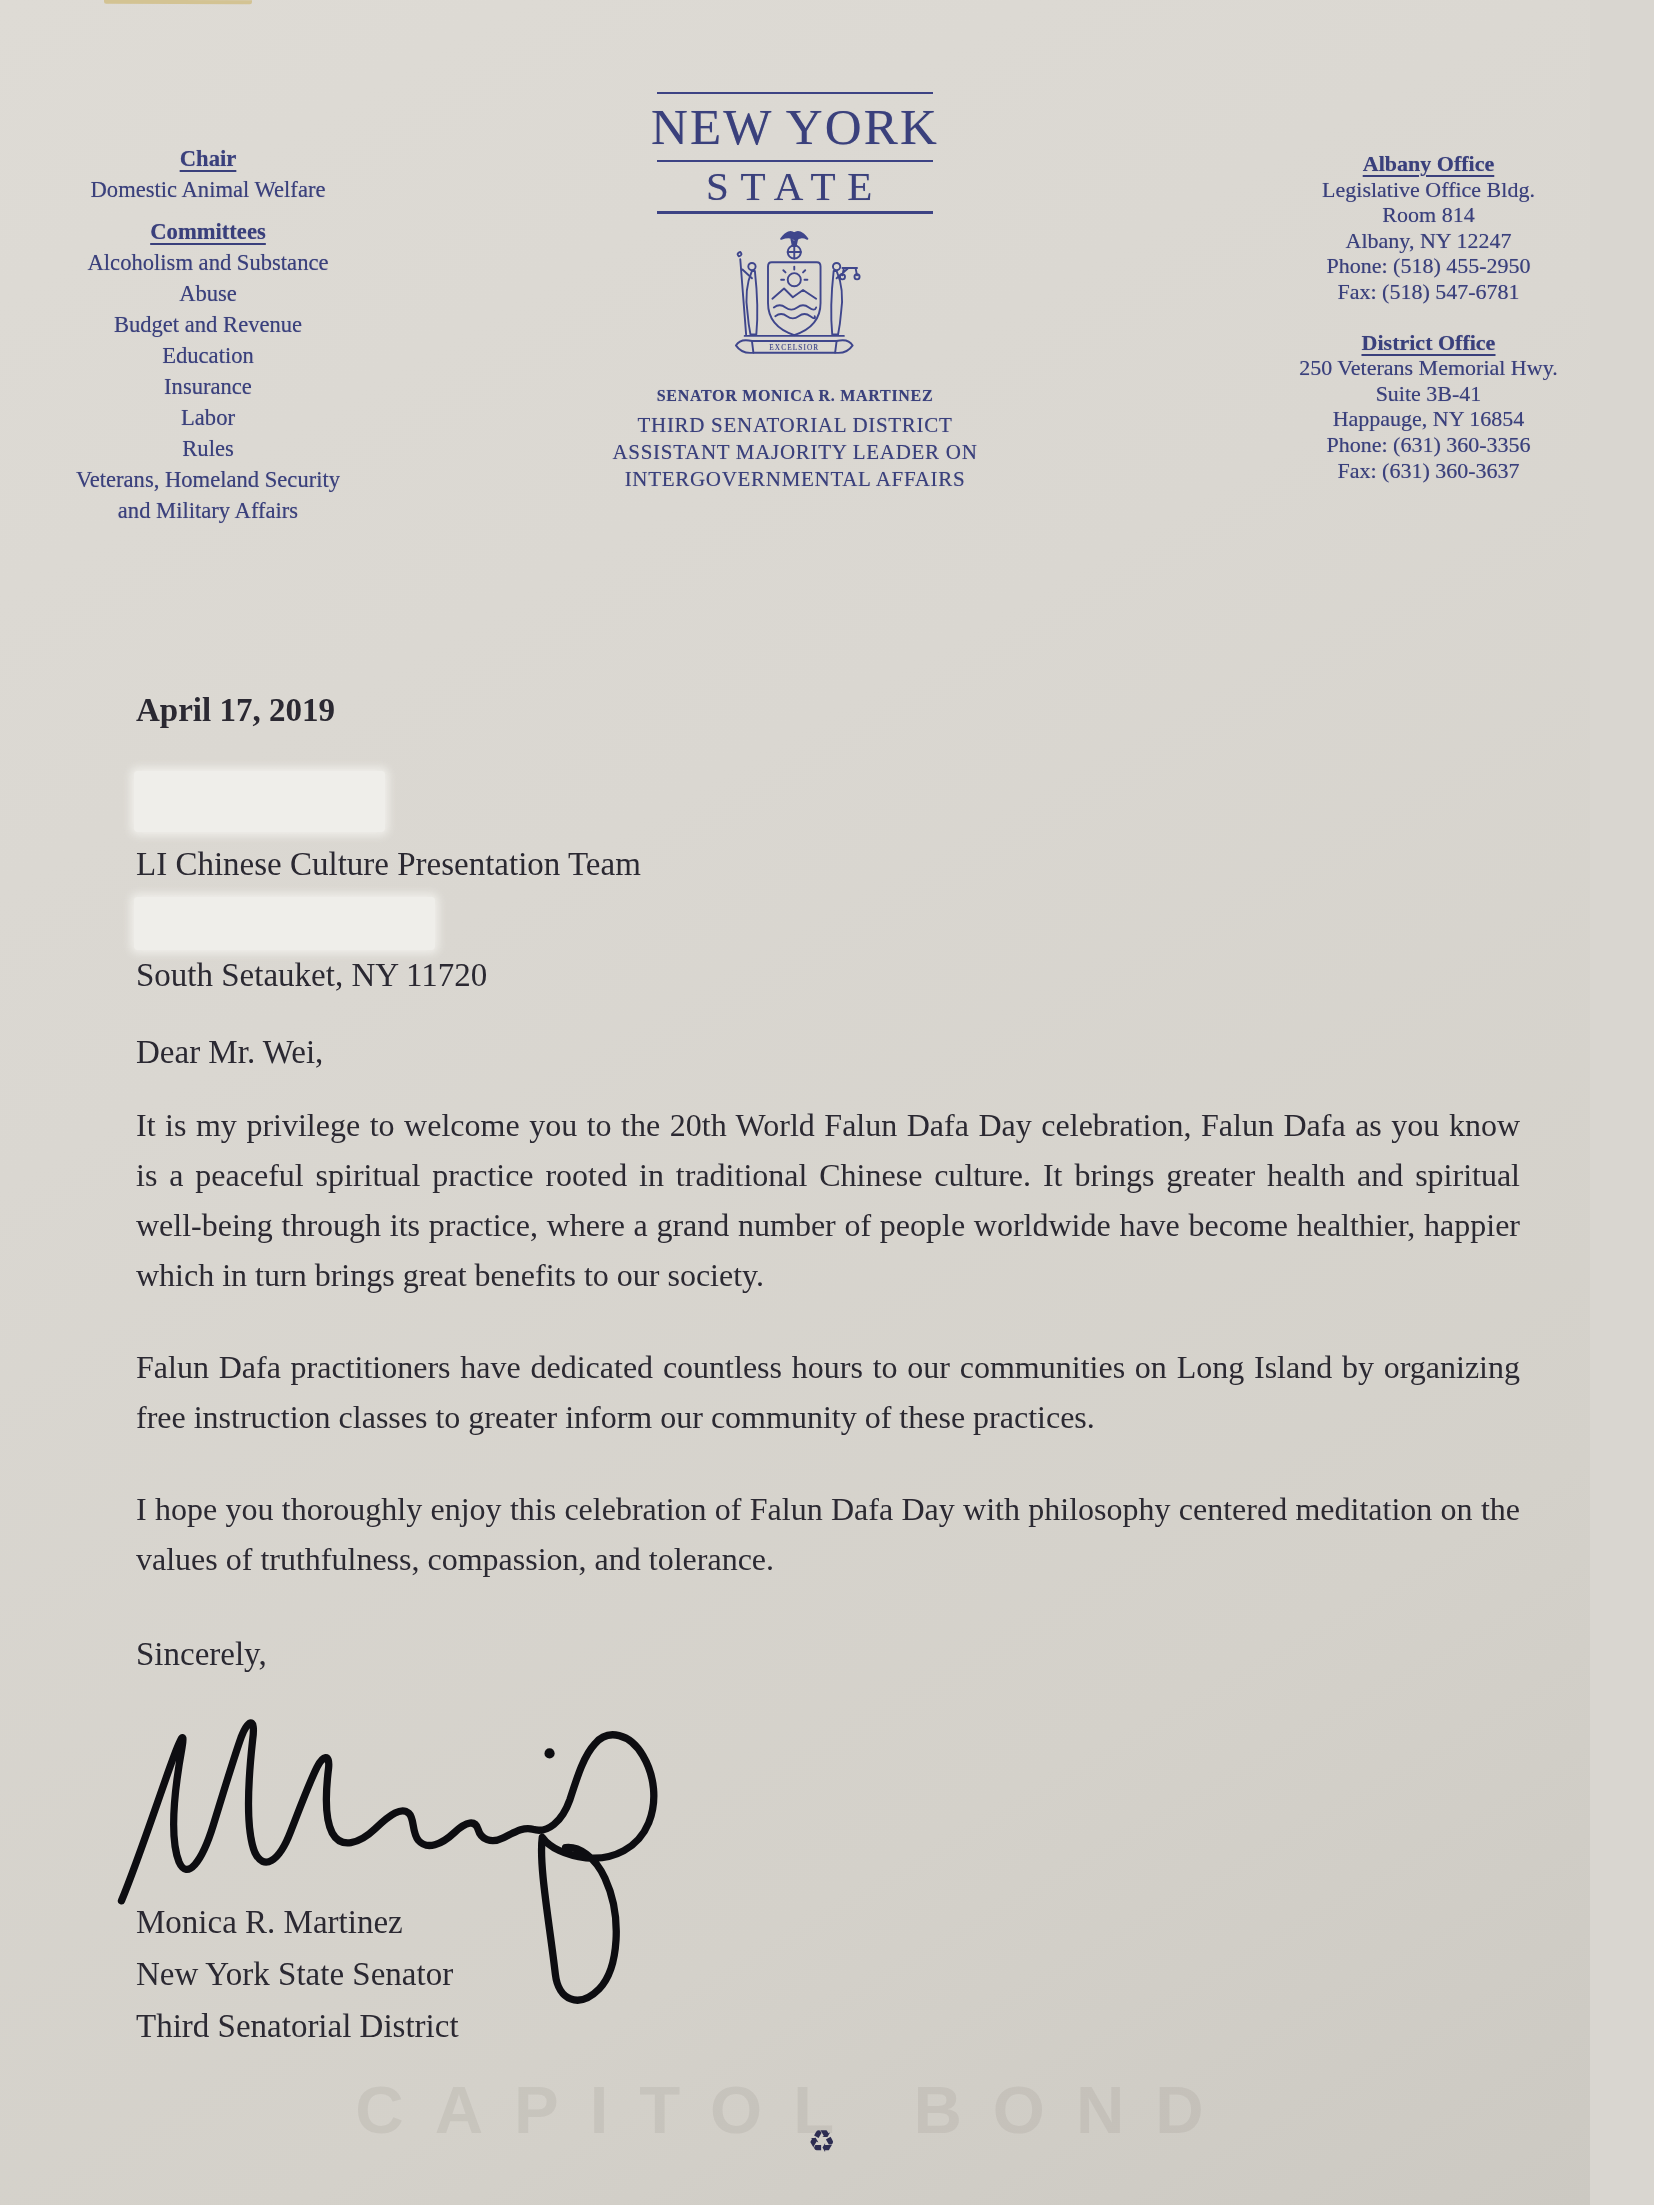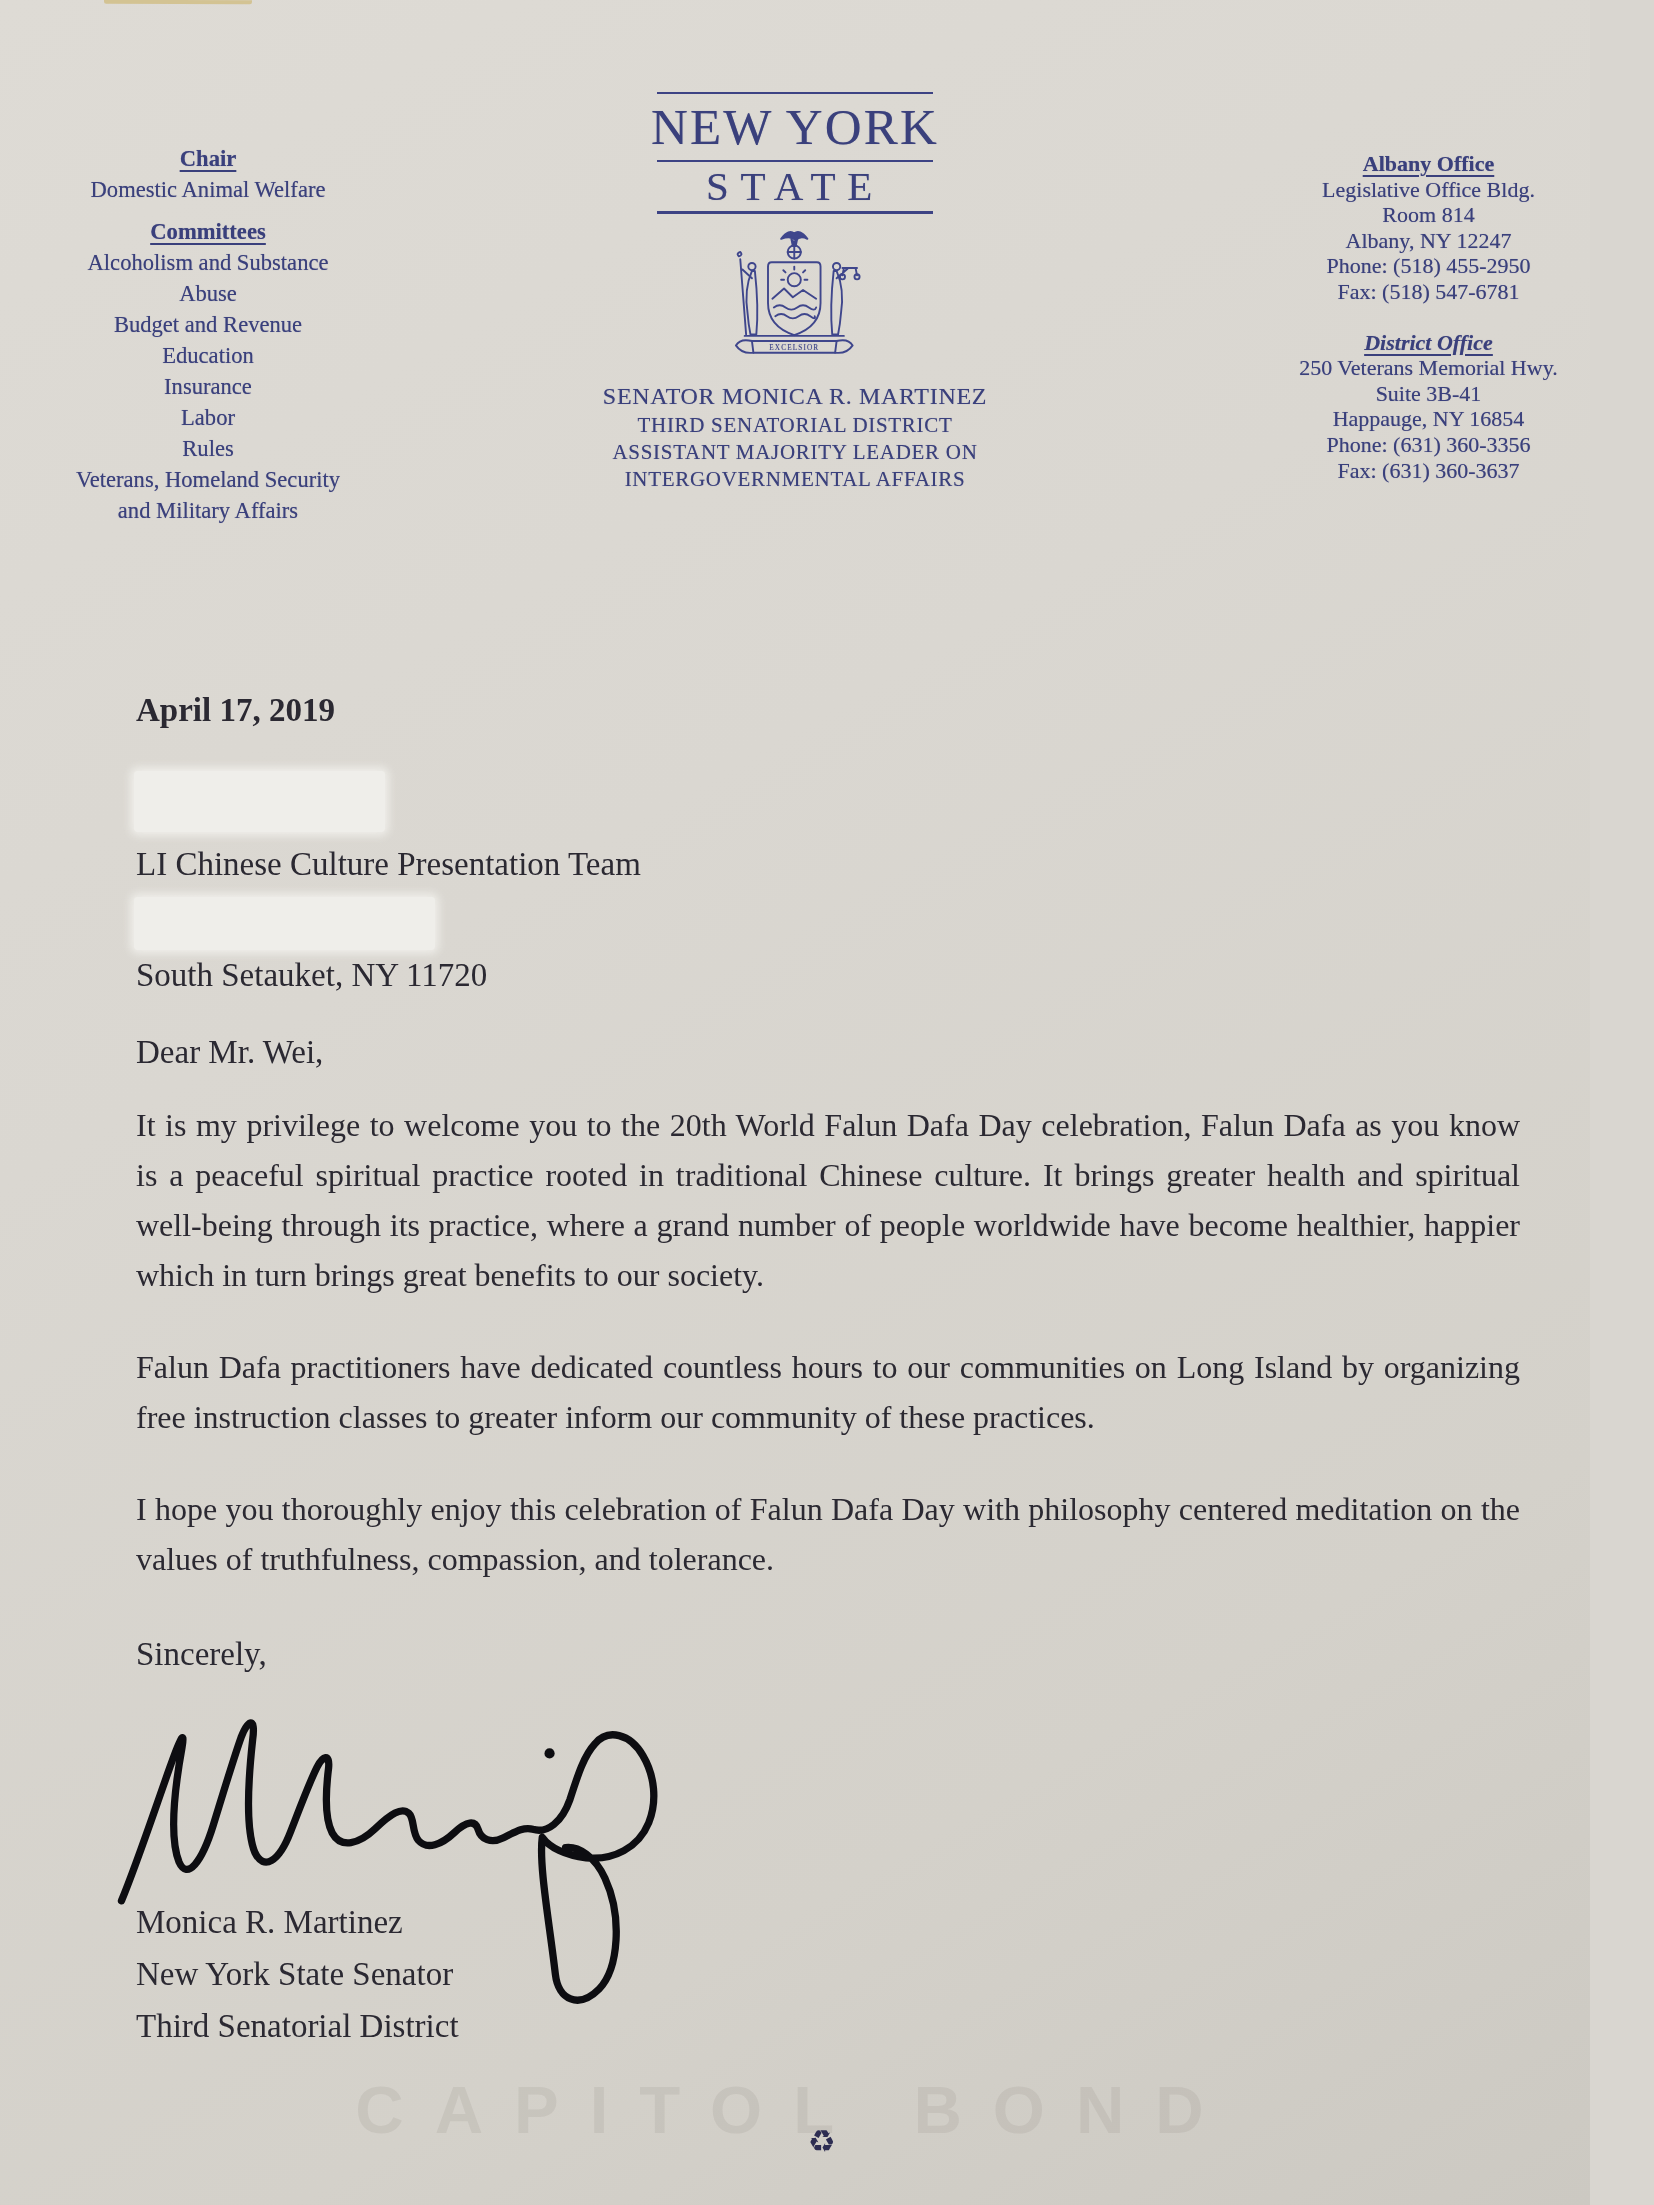--- a/index.html
+++ b/index.html
@@ -35,28 +35,28 @@
     position:absolute;left:50%;top:92px;transform:translateX(-50%);
     width:482px;text-align:center;
     text-shadow:0 0 0.7px rgba(58,64,124,.5);
   }
   .rule{height:2.2px;width:276px;margin:0 auto;background:#3d4384;}
   .org-1{font-size:51px;letter-spacing:2.2px;line-height:66px;white-space:nowrap;}
   .org-2,.org-3{font-size:41px;line-height:49px;white-space:nowrap;}
   .org-2{letter-spacing:11.7px;}
   .org-3{letter-spacing:6.6px;}
   .seal{margin:10.2px auto 0;display:block;}
-  .senator-name{font-size:24px;font-weight:normal;letter-spacing:0.7px;margin-top:11.7px;line-height:32px;white-space:nowrap;}
+  .senator-name{font-size:16px;font-weight:bold;letter-spacing:0.7px;margin-top:11.7px;line-height:32px;white-space:nowrap;}
   .senator-sub{font-size:21px;letter-spacing:0.7px;line-height:27px;}
   .lh-right{
     position:absolute;left:1257px;top:151px;width:343px;
     text-align:center;font-size:22px;line-height:25.6px;
     text-shadow:0 0 0.7px rgba(58,64,124,.55);
   }
-  .lh-right .block2{margin-top:25px;font-style:italic;}
+  .lh-right .block2{margin-top:25px;}
   
   .ink{color:#2b2932;}
   .letter-line{position:absolute;left:136px;font-size:33px;white-space:nowrap;}
   .redaction{
     position:absolute;background:#efeeea;border-radius:3.7px;
     box-shadow:0 0 8.8px 3.7px rgba(239,238,234,.95);
   }
   .body-text{
     position:absolute;left:136px;top:1100px;width:1384px;
     font-size:32px;line-height:50px;text-align:justify;

